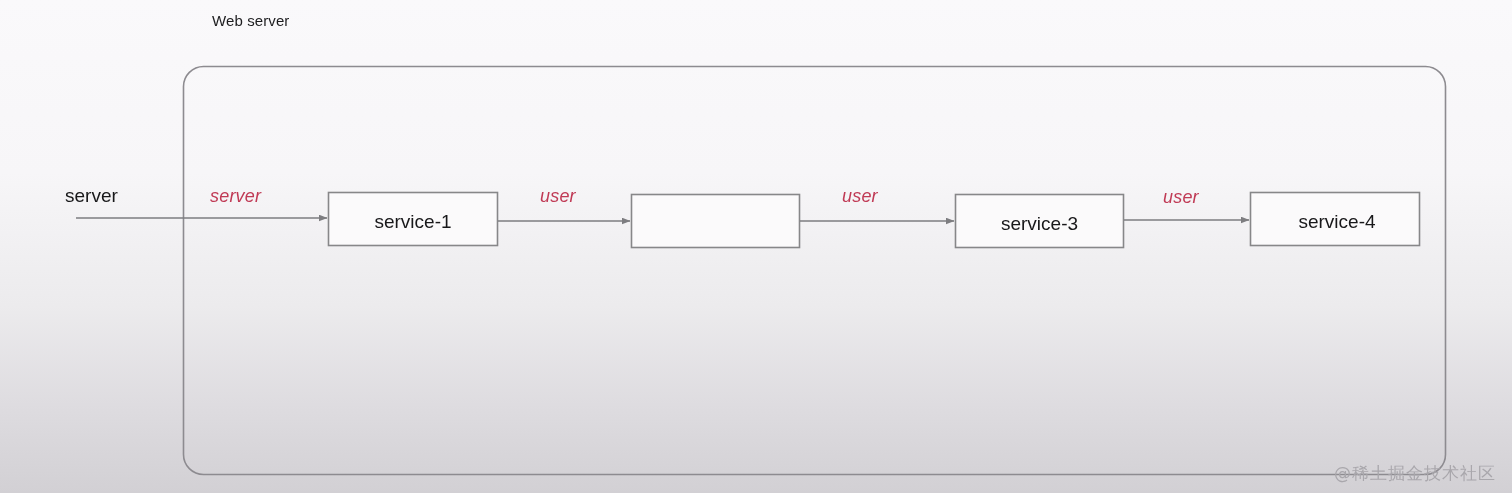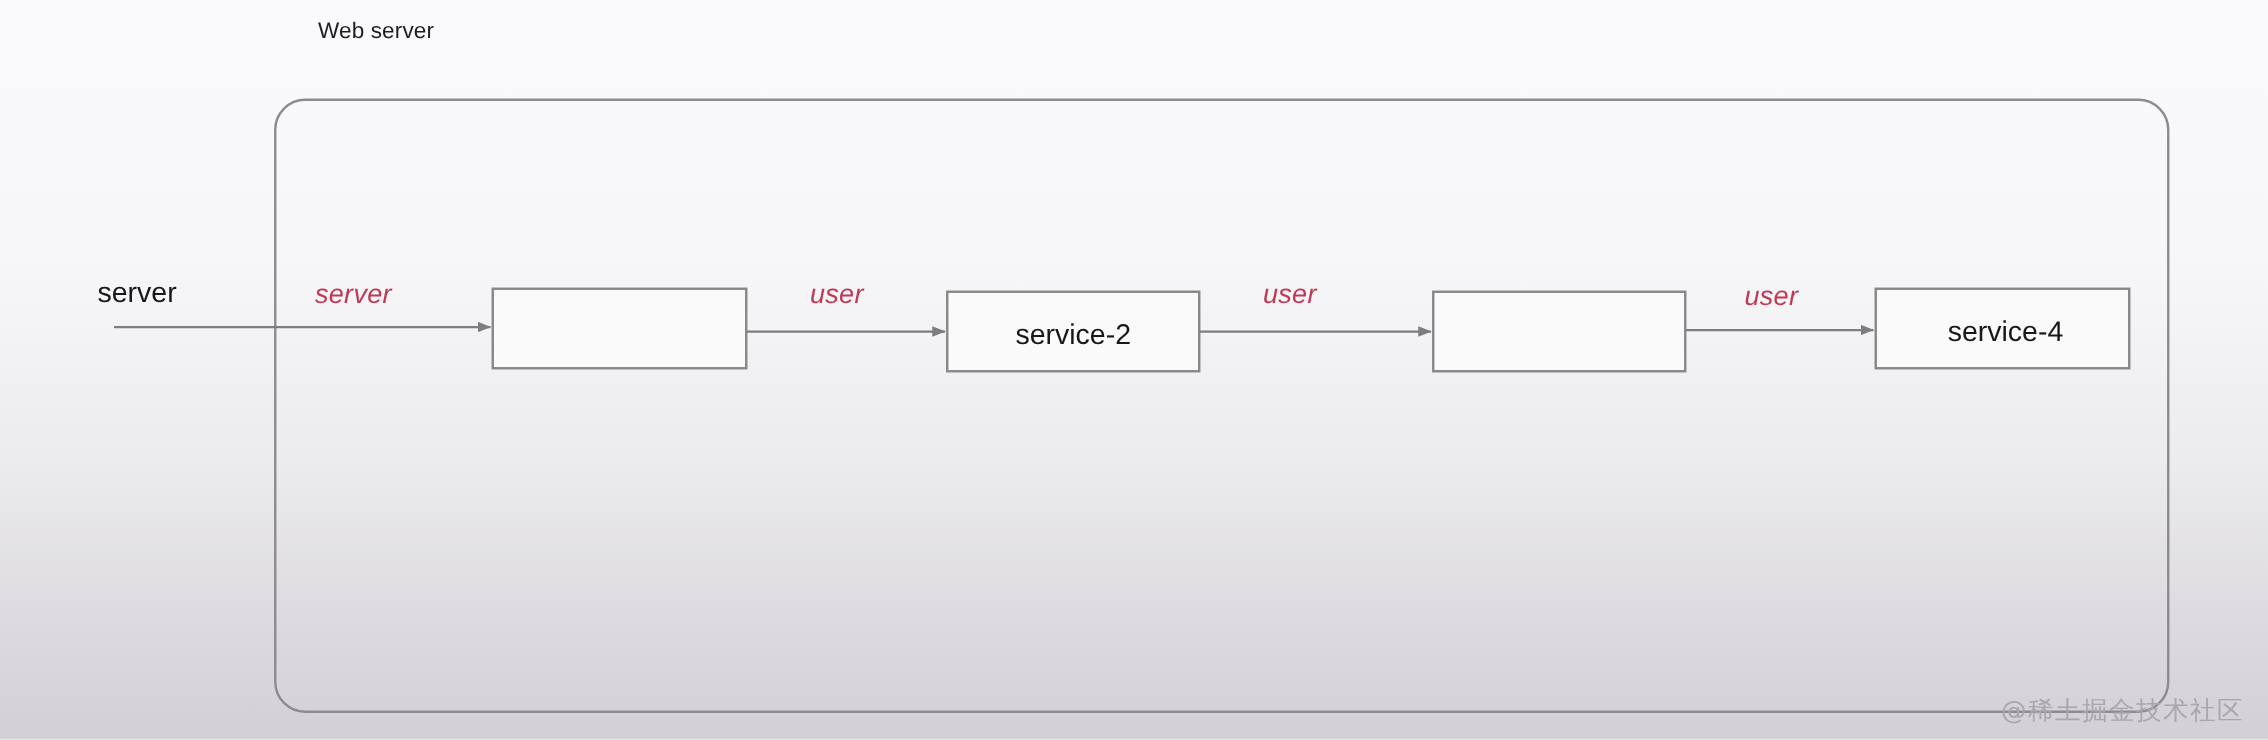--- a/index.html
+++ b/index.html
@@ -105,21 +105,22 @@
   <div class="lbl request-label">server</div>
 
   <div class="lbl edge-label edge-thread">server</div>
 
   <div class="lbl edge-label edge-user-1">user</div>
 
   <div class="lbl edge-label edge-user-2">user</div>
 
   <div class="lbl edge-label edge-user-3">user</div>
 
+  <div class="svc-text" style="left:328px; top:212px; width:170px;">service-1</div>
 
-  <div class="svc-text" style="left:631px; top:214px; width:169px;">service-2</div>
 
+  <div class="svc-text" style="left:955px; top:214px; width:169px;">service-3</div>
 
   <div class="svc-text" style="left:1250px; top:212px; width:174px;">service-4</div>
 
   <div class="watermark">@稀土掘金技术社区</div>
 
 </div>
 
 </body></html>

